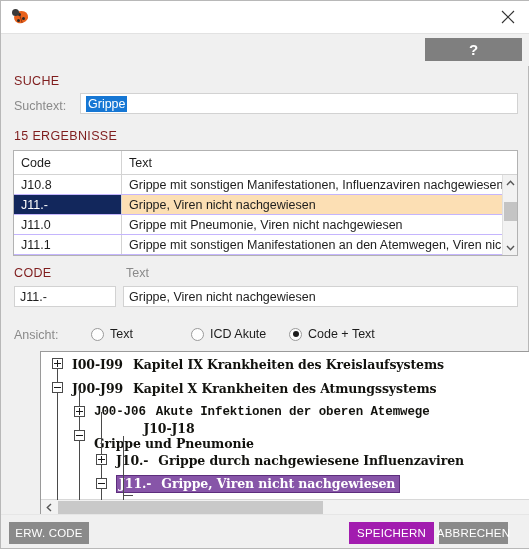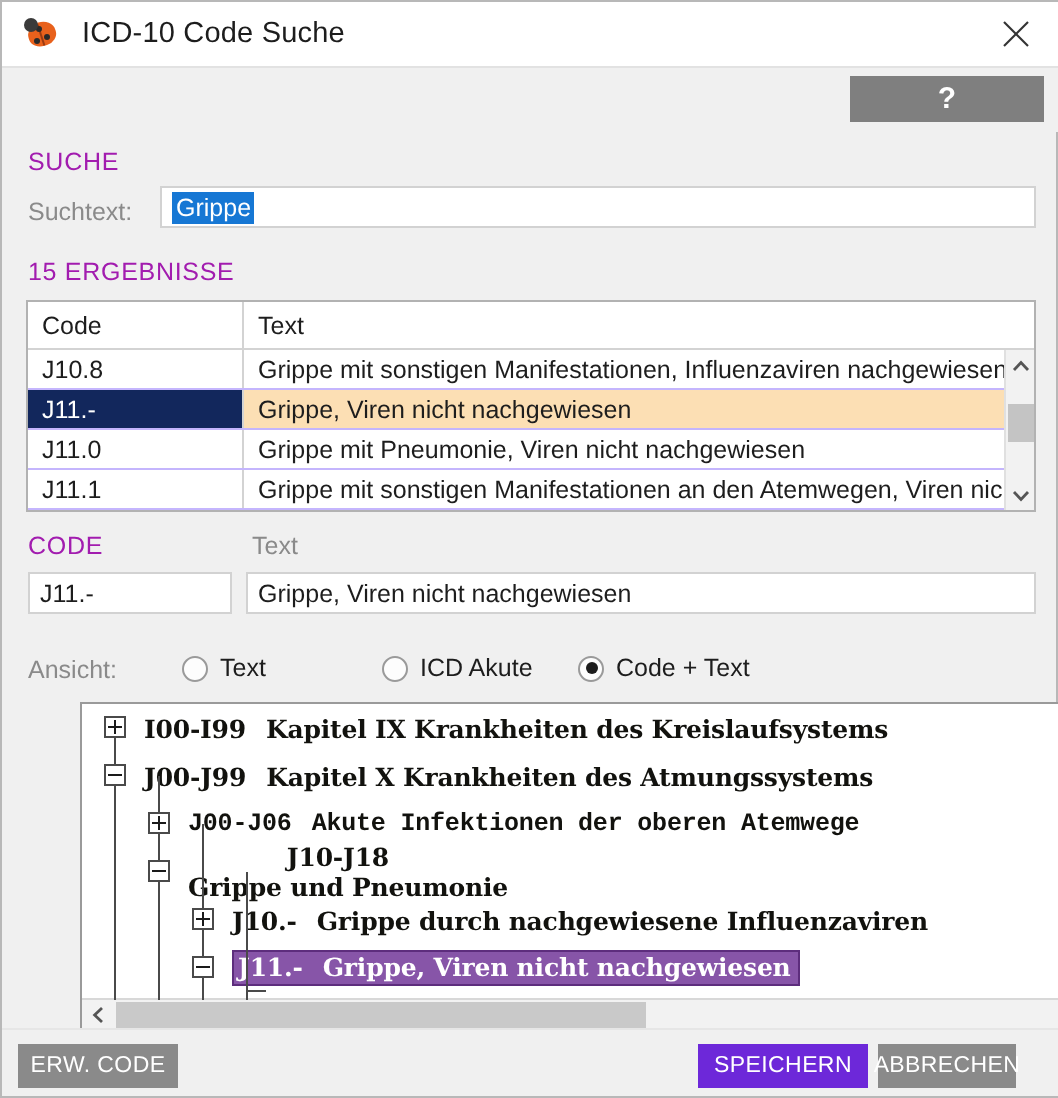--- a/index.html
+++ b/index.html
@@ -78,21 +78,21 @@
     font-size: 15px; font-weight: bold;
     font-family: "Liberation Sans", sans-serif;
     display: flex; align-items: center; justify-content: center;
     cursor: pointer;
   }
 
   
   .section-label {
     position: absolute;
     font-size: 12.5px;
-    color: #a21caf;
+    color: #7f1d1d;
     letter-spacing: 0.35px;
   }
 
   .field-label {
     position: absolute;
     font-size: 12.5px;
     color: #8a8a8a;
   }
 
   .textinput {
@@ -278,37 +278,36 @@
     position: absolute; top: 7px; height: 22px;
     border: none;
     font-family: "Liberation Sans", sans-serif;
     font-size: 11.5px;
     letter-spacing: 0.2px;
     color: #ffffff;
     display: flex; align-items: center; justify-content: center;
     cursor: pointer;
   }
   .btn.grey { background: #8a8a8a; }
-  .btn.blue { background: #6d28d9; }
+  .btn.blue { background: #a21caf; }
 </style>
 </head>
 <body>
 
 <div class="window">
 
   <div class="titlebar">
     <div class="app-icon">
       <div class="bug-body"></div>
       <div class="bug-line"></div>
       <div class="bug-spot s1"></div>
       <div class="bug-spot s2"></div>
       <div class="bug-spot s3"></div>
       <div class="bug-head"></div>
     </div>
-    <div class="title-text">ICD-10 Code Suche</div>
     <div class="close-btn">
       <svg width="14" height="14" viewBox="0 0 14 14">
         <line x1="1" y1="1" x2="13" y2="13" stroke="#333" stroke-width="1.1"></line>
         <line x1="13" y1="1" x2="1" y2="13" stroke="#333" stroke-width="1.1"></line>
       </svg>
     </div>
   </div>
 
   <div class="helprow">
     <div class="help-btn">?</div>

